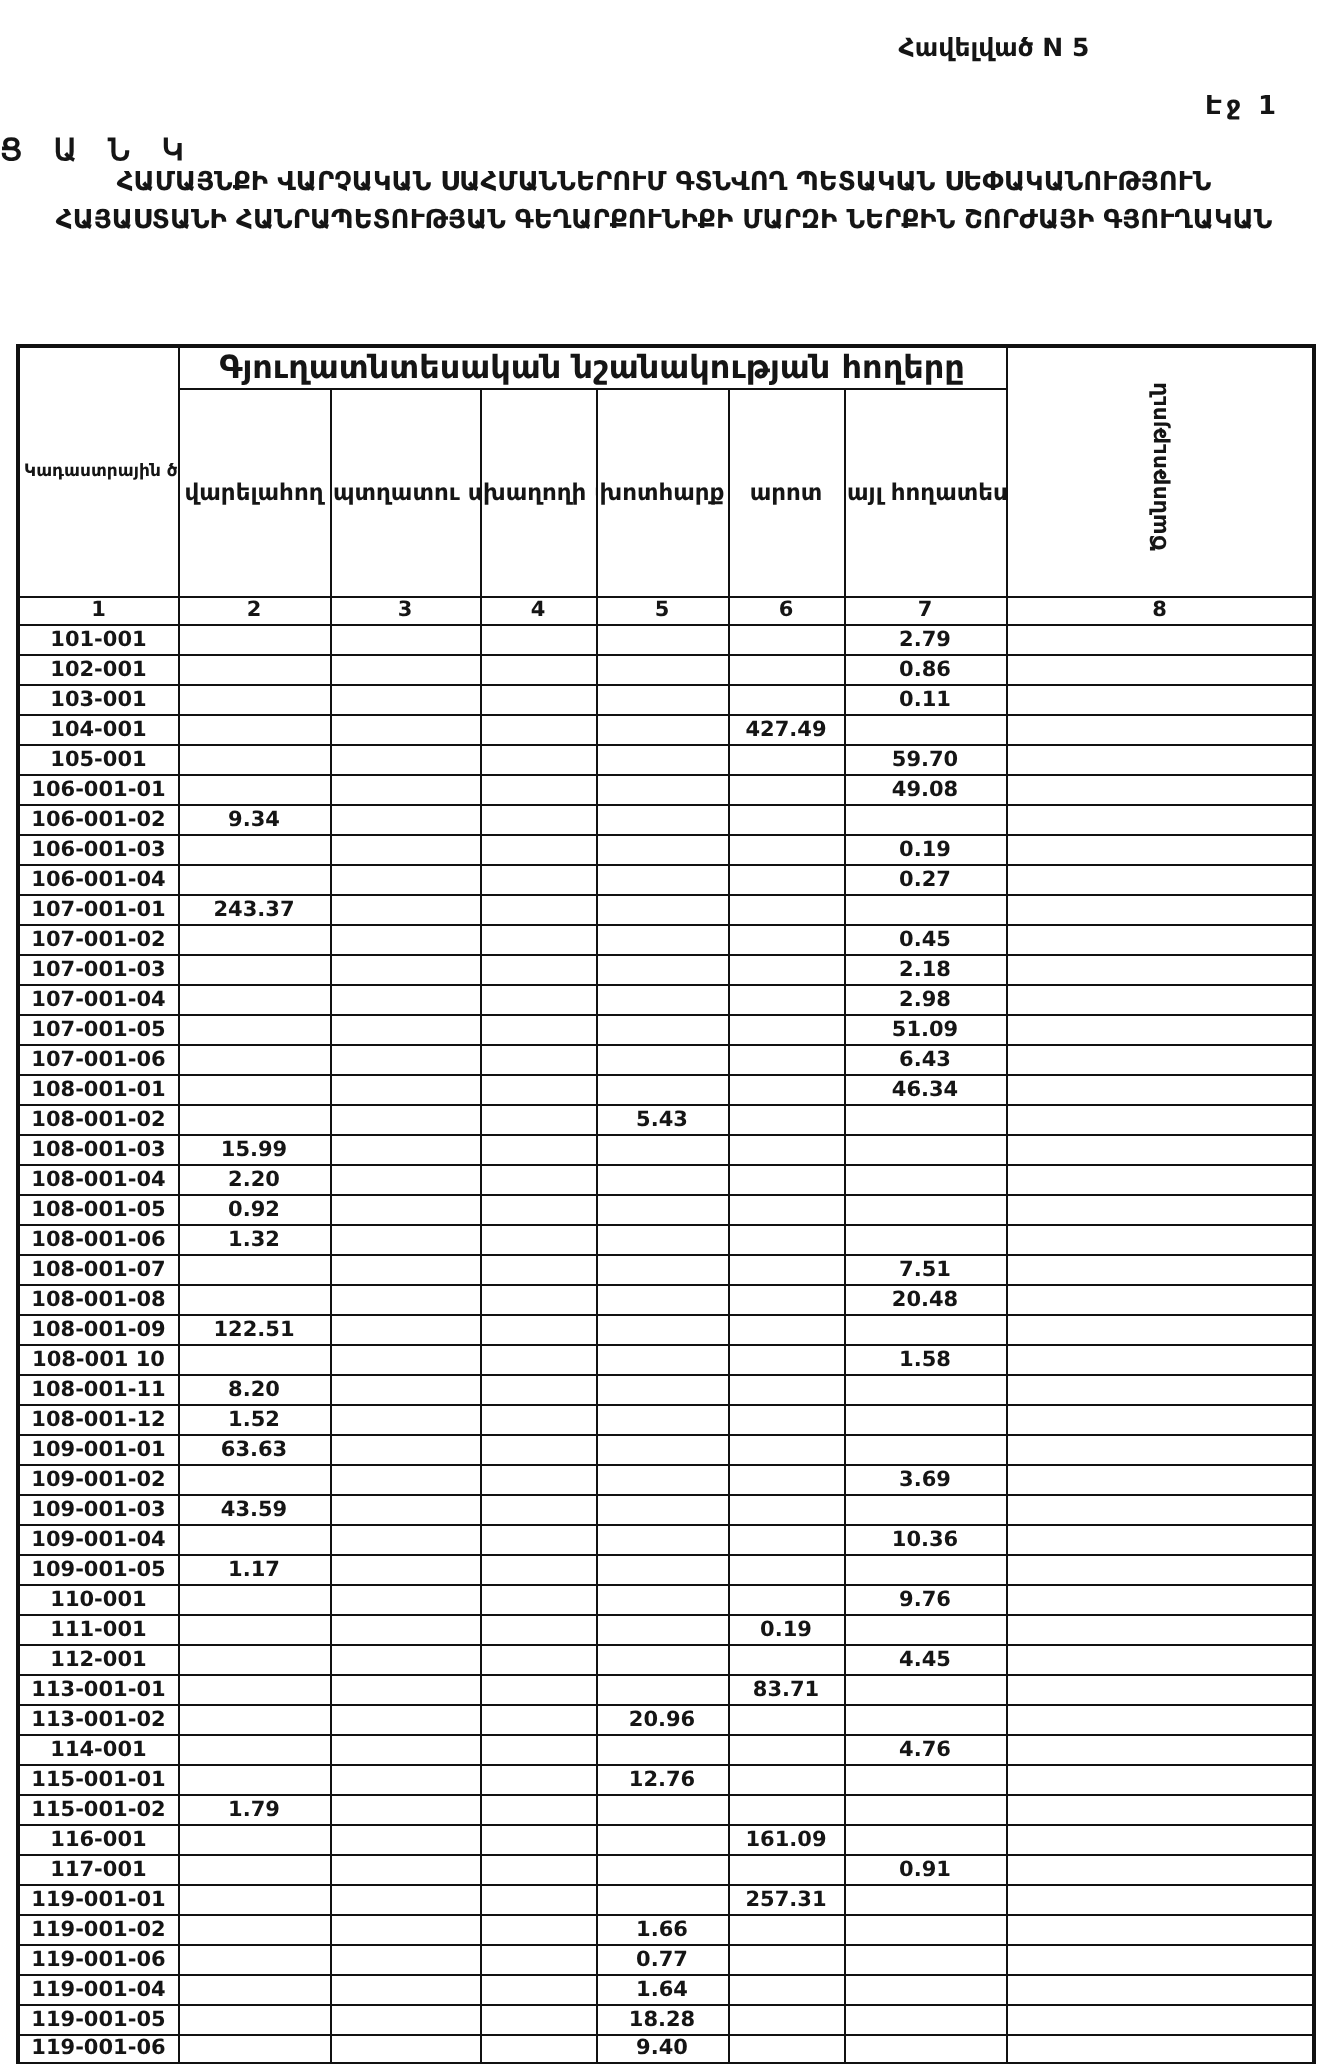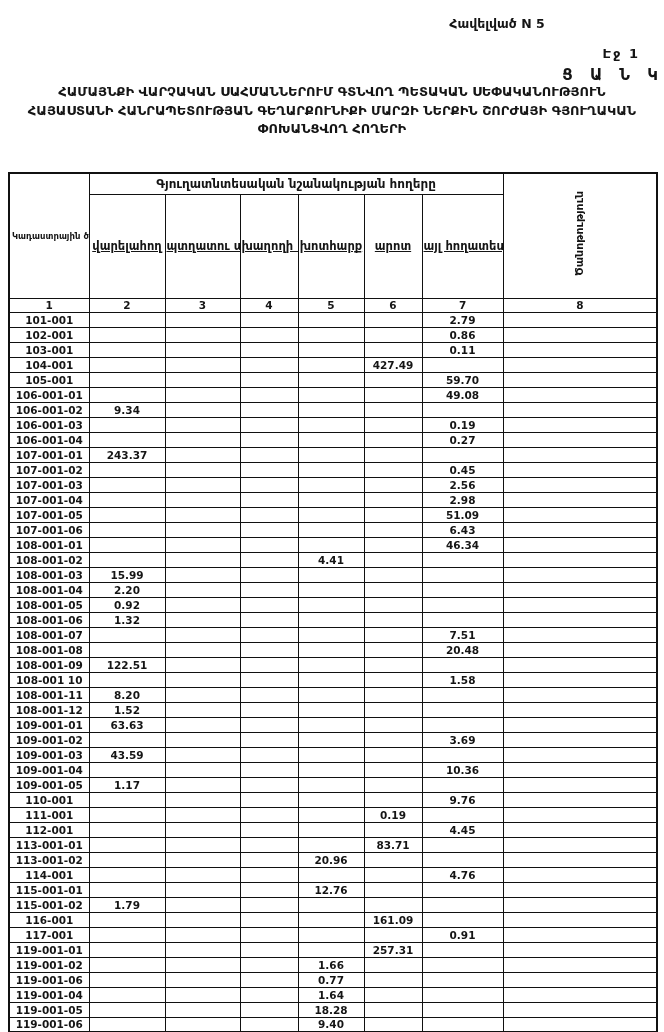--- a/index.html
+++ b/index.html
@@ -16,40 +16,40 @@
   .page-number {
     position: absolute; top: 2px; right: 24px;
     font-size: 13px; letter-spacing: 2px; margin-top: 44px;
   }
   .annex-block {
     position: absolute; top: 17px; left: 337px; width: 320px;
     text-align: center; font-size: 12.5px; line-height: 14.5px;
   }
   .title-word {
     position: absolute; top: 66px; left: 0; width: 100%;
-    text-align: right; font-size: 15px; letter-spacing: 6px;
+    text-align: left; font-size: 15px; letter-spacing: 6px; font-family: Liberation Serif, serif;
   }
   .title-block {
     position: absolute; top: 83px; left: 0; width: 100%;
     text-align: center; font-size: 13px; line-height: 18.5px;
   }
   table.land-table {
     position: absolute; top: 172px; left: 8px;
     width: 648px; border-collapse: collapse; table-layout: fixed;
     border: 2px solid #111;
   }
   table.land-table th, table.land-table td {
     border: 1px solid #111;
     text-align: center; vertical-align: middle;
     font-weight: bold;
     overflow: hidden; white-space: nowrap;
   }
-  .group-header { height: 21px; font-size: 12px; }
+  .group-header { height: 21px; font-size: 16px; }
   .col1-header { font-size: 8.5px; white-space: normal; line-height: 10px; padding: 2px; }
-  .sub-header { height: 104px; font-size: 11.5px; white-space: normal; line-height: 13px; padding: 1px; text-decoration: underline; }
+  .sub-header { height: 104px; font-size: 11.5px; white-space: normal; line-height: 13px; padding: 1px; }
   .note-header-cell { vertical-align: middle; }
   .note-rotated {
     writing-mode: vertical-rl; transform: rotate(180deg);
     font-size: 11px; margin: 0 auto; display: inline-block;
     white-space: nowrap;
   }
   .number-row td { height: 14px; font-size: 10.5px; border-bottom: 2px solid #111; }
   tbody.data-body td { height: 15px; font-size: 10.5px; padding: 0 2px; }
   tbody.data-body td:first-child { font-size: 10.5px; }
 </style>
@@ -60,21 +60,20 @@
 
 <div class="annex-block">
   <div>Հավելված N 5</div>
 </div>
 
 <div class="title-word">Ց Ա Ն Կ</div>
 
 <div class="title-block">
   <div>ՀԱՄԱՅՆՔԻ ՎԱՐՉԱԿԱՆ ՍԱՀՄԱՆՆԵՐՈՒՄ ԳՏՆՎՈՂ ՊԵՏԱԿԱՆ ՍԵՓԱԿԱՆՈՒԹՅՈՒՆ</div>
   <div>ՀԱՅԱՍՏԱՆԻ ՀԱՆՐԱՊԵՏՈՒԹՅԱՆ ԳԵՂԱՐՔՈՒՆԻՔԻ ՄԱՐԶԻ ՆԵՐՔԻՆ ՇՈՐԺԱՅԻ ԳՅՈՒՂԱԿԱՆ</div>
-  <div>ՓՈԽԱՆՑՎՈՂ ՀՈՂԵՐԻ</div>
 </div>
 
 <table class="land-table">
   <colgroup>
     <col style="width:80px">
       <col style="width:76px">
       <col style="width:75px">
       <col style="width:58px">
     <col style="width:66px">
       <col style="width:58px">
@@ -219,21 +218,21 @@
         <td>0.45</td>
         <td></td>
       </tr>
       <tr>
         <td>107-001-03</td>
         <td></td>
         <td></td>
         <td></td>
         <td></td>
         <td></td>
-        <td>2.56</td>
+        <td>2.18</td>
         <td></td>
       </tr>
       <tr>
         <td>107-001-04</td>
         <td></td>
         <td></td>
         <td></td>
         <td></td>
         <td></td>
         <td>2.98</td>
@@ -267,21 +266,21 @@
         <td></td>
         <td></td>
         <td>46.34</td>
         <td></td>
       </tr>
       <tr>
         <td>108-001-02</td>
         <td></td>
         <td></td>
         <td></td>
-        <td>4.41</td>
+        <td>5.43</td>
         <td></td>
         <td></td>
         <td></td>
       </tr>
       <tr>
         <td>108-001-03</td>
         <td>15.99</td>
         <td></td>
         <td></td>
         <td></td>

